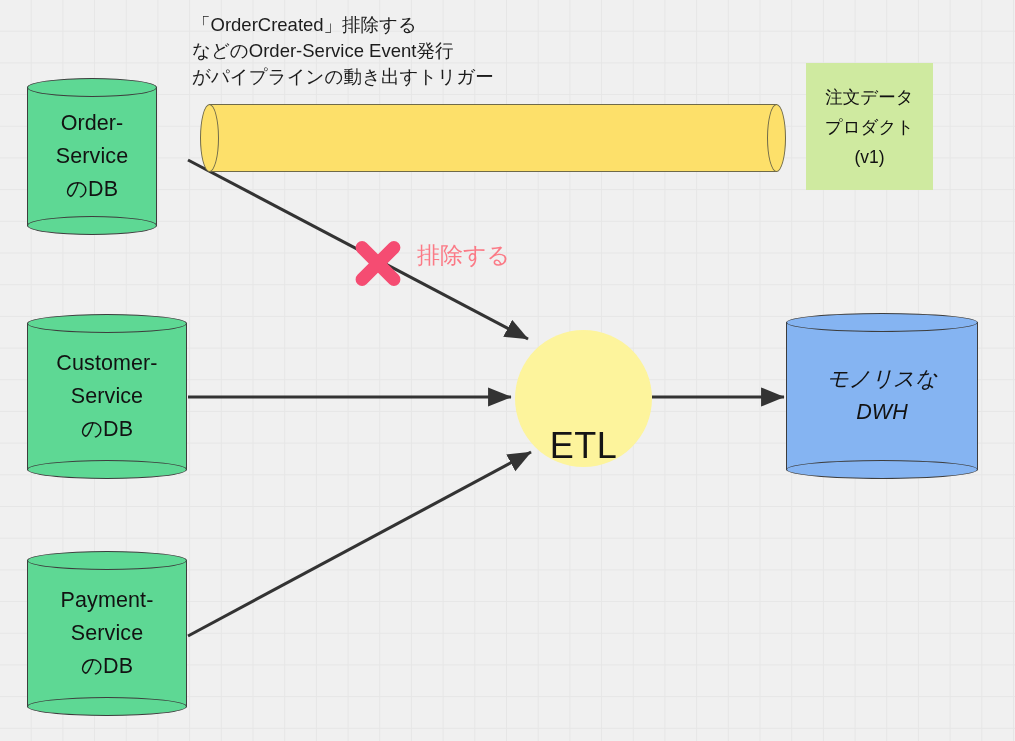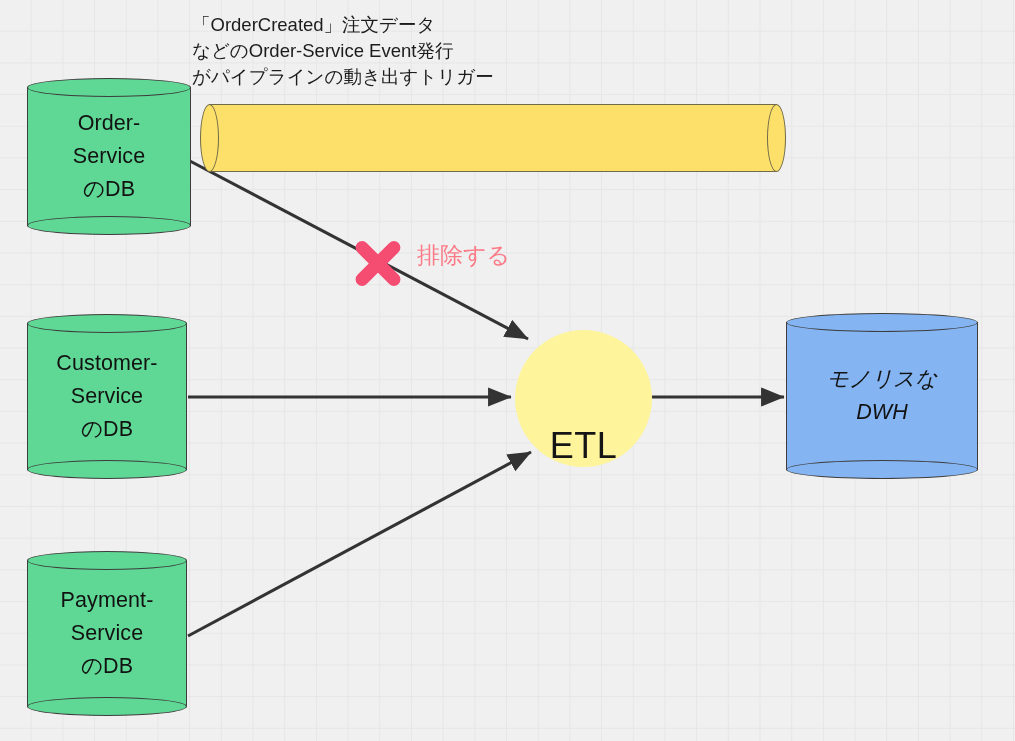--- a/index.html
+++ b/index.html
@@ -176,21 +176,21 @@
 
     <line x1="188" y1="160" x2="528" y2="339" stroke="#333333" stroke-width="3.1" marker-end="url(#ah)"></line>
 
     <line x1="188" y1="397" x2="511" y2="397" stroke="#333333" stroke-width="3.1" marker-end="url(#ah)"></line>
 
     <line x1="188" y1="636" x2="531" y2="452" stroke="#333333" stroke-width="3.1" marker-end="url(#ah)"></line>
 
     <line x1="652" y1="397" x2="784" y2="397" stroke="#333333" stroke-width="3.1" marker-end="url(#ah)"></line>
   </svg>
 
-  <div class="cyl green" style="left:27px; top:78px; width:164px; height:157px;">
+  <div class="cyl green" style="left:27px; top:78px; width:130px; height:157px;">
     <div class="body"></div>
     <div class="top"></div>
     <div class="bottom"></div>
     <div class="label">Order-
 Service
 のDB</div>
   </div>
 
   <div class="cyl green" style="left:27px; top:314px; width:160px; height:165px;">
     <div class="body"></div>
@@ -221,22 +221,27 @@
   </div>
 
   <div class="cyl blue" style="left:786px; top:313px; width:192px; height:166px;font-style:italic;">
     <div class="body"></div>
     <div class="top"></div>
     <div class="bottom"></div>
     <div class="label">モノリスな
 DWH</div>
   </div>
 
-
-  <div class="note-text" style="left:192px; top:12px; width:320px;">「OrderCreated」注文データ
+  <div class="sticky" style="left:806px; top:63px; width:127px; height:127px;">
+    <div class="label">注文データ
+プロダクト
+(v1)</div>
+  </div>
+
+  <div class="note-text" style="left:192px; top:12px; width:320px;">「OrderCreated」排除する
 などのOrder-Service Event発行
 がパイプラインの動き出すトリガー</div>
 
   <div class="xmark" style="left:349px; top:234px;">
     <span class="a"></span>
     <span class="b"></span>
   </div>
 
   <div class="red-text" style="left:417px; top:240px;">排除する</div>
 

